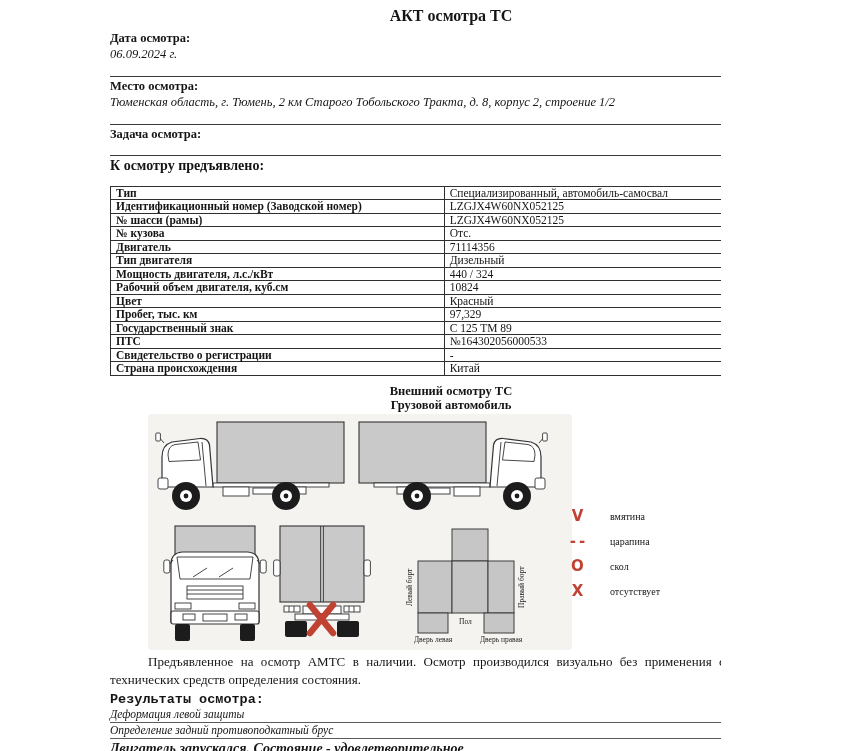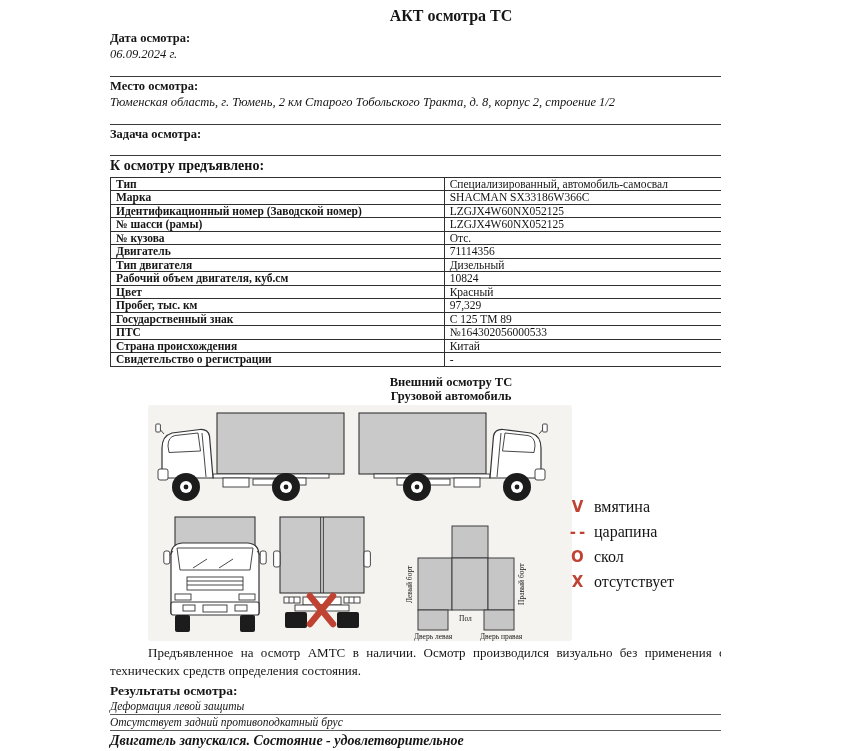--- a/index.html
+++ b/index.html
@@ -20,62 +20,62 @@
 
   
   .hdr-rows{margin-top:4px;}
   .hdr-row{display:flex;border-bottom:1.6px solid var(--rule);padding:2px 0 13px;flex-direction:column;}
   .hdr-row-label{width:140px;flex-shrink:0;font-weight:bold;font-size:12.5px;}
   .hdr-row-value{flex:1;font-style:italic;font-size:12.5px;line-height:1.35;}
 
   .presented-heading{font-weight:bold;font-size:14px;margin-top:2px;}
 
   
-  .veh-table{width:100%;border-collapse:collapse;margin-top:3px;table-layout:fixed;}
+  .veh-table{width:100%;border-collapse:collapse;margin-top:12px;table-layout:fixed;}
   .veh-table td{border:1px solid #2f2f2f;font-size:11.5px;line-height:1.05;height:13.5px;padding:0 5px;vertical-align:middle;}
   .veh-table td.k{font-weight:bold;width:49%;}
 
   .section-heading{text-align:center;font-weight:bold;font-size:12.5px;line-height:1.15;}
   .section-heading.first{margin-top:8px;}
 
   
   .diagram-area{position:relative;height:236px;margin-top:1px;}
   .scan-bg{position:absolute;left:38px;top:0;width:424px;height:236px;background:#f4f3f0;border-radius:3px;}
   .diagram{position:absolute;}
   .truck-side-left{left:45px;top:5px;}
   .truck-side-right{left:246px;top:5px;}
   .truck-side-right svg{transform:scaleX(-1);}
   .truck-front{left:53px;top:110px;}
   .truck-rear{left:163px;top:110px;}
-  .unfolded-box{left:290px;top:114px;}
+  .unfolded-box{left:290px;top:108px;}
 
   .line-art{fill:#ffffff;stroke:#333333;stroke-width:1.2;}
   .thin{stroke-width:0.9;}
   .box-fill{fill:var(--box-gray);stroke:#333333;stroke-width:1.1;}
   .tyre{fill:#1c1c1c;stroke:none;}
   .hub{fill:#ffffff;stroke:none;}
   .hubdot{fill:#1c1c1c;stroke:none;}
   .detail-line{stroke:#333;stroke-width:0.9;fill:none;}
   .x-mark{stroke:var(--accent-red);stroke-width:6.5;stroke-linecap:round;fill:none;}
   .ubx{fill:#c6c6c6;stroke:#3c3c3c;stroke-width:1;}
   .ubx-label{font-family:"Liberation Serif","DejaVu Serif",serif;font-size:7.5px;fill:#222;}
 
   
   .legend{position:absolute;left:452px;top:90px;width:180px;}
   .legend-row{display:flex;align-items:center;height:25px;}
   .legend-sym{
     width:30px;text-align:center;color:var(--accent-red);
     font-family:"DejaVu Sans","Liberation Sans",sans-serif;
     font-weight:900;font-size:15px;letter-spacing:-1px;line-height:1;
   }
-  .legend-label{margin-left:2px;font-size:16px;}
+  .legend-label{margin-left:18px;font-size:10px;}
 
   
   .footer-paragraph{margin-top:3px;font-size:13px;line-height:1.45;text-align:justify;text-indent:38px;}
-  .results-heading{font-weight:bold;font-size:13.5px;margin-top:2px;}
+  .results-heading{font-weight:bold;font-size:13.5px;margin-top:2px;font-family:Liberation Mono, monospace;}
   .result-line{font-style:italic;font-size:11.5px;border-bottom:1px solid #5a5a5a;padding:1px 0 2px;}
   .conclusion-line{font-style:italic;font-weight:bold;font-size:14px;border-bottom:1.6px solid #333;padding:2px 0 3px;}
 </style>
 </head>
 <body>
 
 <div class="page">
   <div class="content">
 
     <div class="doc-title">АКТ осмотра ТС</div>
@@ -100,24 +100,20 @@
     <div class="presented-heading">К осмотру предъявлено:</div>
 
     <table class="veh-table">
       <tbody>
 
           <tr>
             <td class="k">Тип</td>
             <td class="v">Специализированный, автомобиль-самосвал</td>
           </tr>
 
-          <tr>
-            <td class="k">Марка</td>
-            <td class="v">SHACMAN SX33186W366C</td>
-          </tr>
 
           <tr>
             <td class="k">Идентификационный номер (Заводской номер)</td>
             <td class="v">LZGJX4W60NX052125</td>
           </tr>
 
 
           <tr>
             <td class="k">№ шасси (рамы)</td>
             <td class="v">LZGJX4W60NX052125</td>
@@ -131,20 +127,24 @@
           <tr>
             <td class="k">Двигатель</td>
             <td class="v">71114356</td>
           </tr>
 
           <tr>
             <td class="k">Тип двигателя</td>
             <td class="v">Дизельный</td>
           </tr>
 
+          <tr>
+            <td class="k">Мощность двигателя, л.с./кВт</td>
+            <td class="v">440 / 324</td>
+          </tr>
 
           <tr>
             <td class="k">Рабочий объем двигателя, куб.см</td>
             <td class="v">10824</td>
           </tr>
 
           <tr>
             <td class="k">Цвет</td>
             <td class="v">Красный</td>
           </tr>
@@ -158,27 +158,27 @@
             <td class="k">Государственный знак</td>
             <td class="v">С 125 ТМ 89</td>
           </tr>
 
           <tr>
             <td class="k">ПТС</td>
             <td class="v">№164302056000533</td>
           </tr>
 
           <tr>
+            <td class="k">Свидетельство о регистрации</td>
+            <td class="v">-</td>
+          </tr>
+
+          <tr>
             <td class="k">Страна происхождения</td>
             <td class="v">Китай</td>
-          </tr>
-
-          <tr>
-            <td class="k">Свидетельство о регистрации</td>
-            <td class="v">-</td>
           </tr>
         </tbody>
     </table>
 
     <div class="section-heading first">Внешний осмотру ТС</div>
     <div class="section-heading">Грузовой автомобиль</div>
 
     <div class="diagram-area">
       <div class="scan-bg"></div>
 
@@ -317,19 +317,19 @@
 
     <div class="footer-paragraph">Предъявленное на осмотр АМТС в наличии. Осмотр производился визуально без применения специальных технических средств определения состояния.</div>
 
     <div class="results-heading">Результаты осмотра:</div>
 
     <div>
 
 
         <div class="result-line">Деформация левой защиты</div>
 
-        <div class="result-line">Отсутствует задний противоподкатный брус</div>
+        <div class="result-line">Определение задний противоподкатный брус</div>
       </div>
 
     <div class="conclusion-line">Двигатель запускался. Состояние - удовлетворительное</div>
 
   </div>
 </div>
 
 </body></html>

